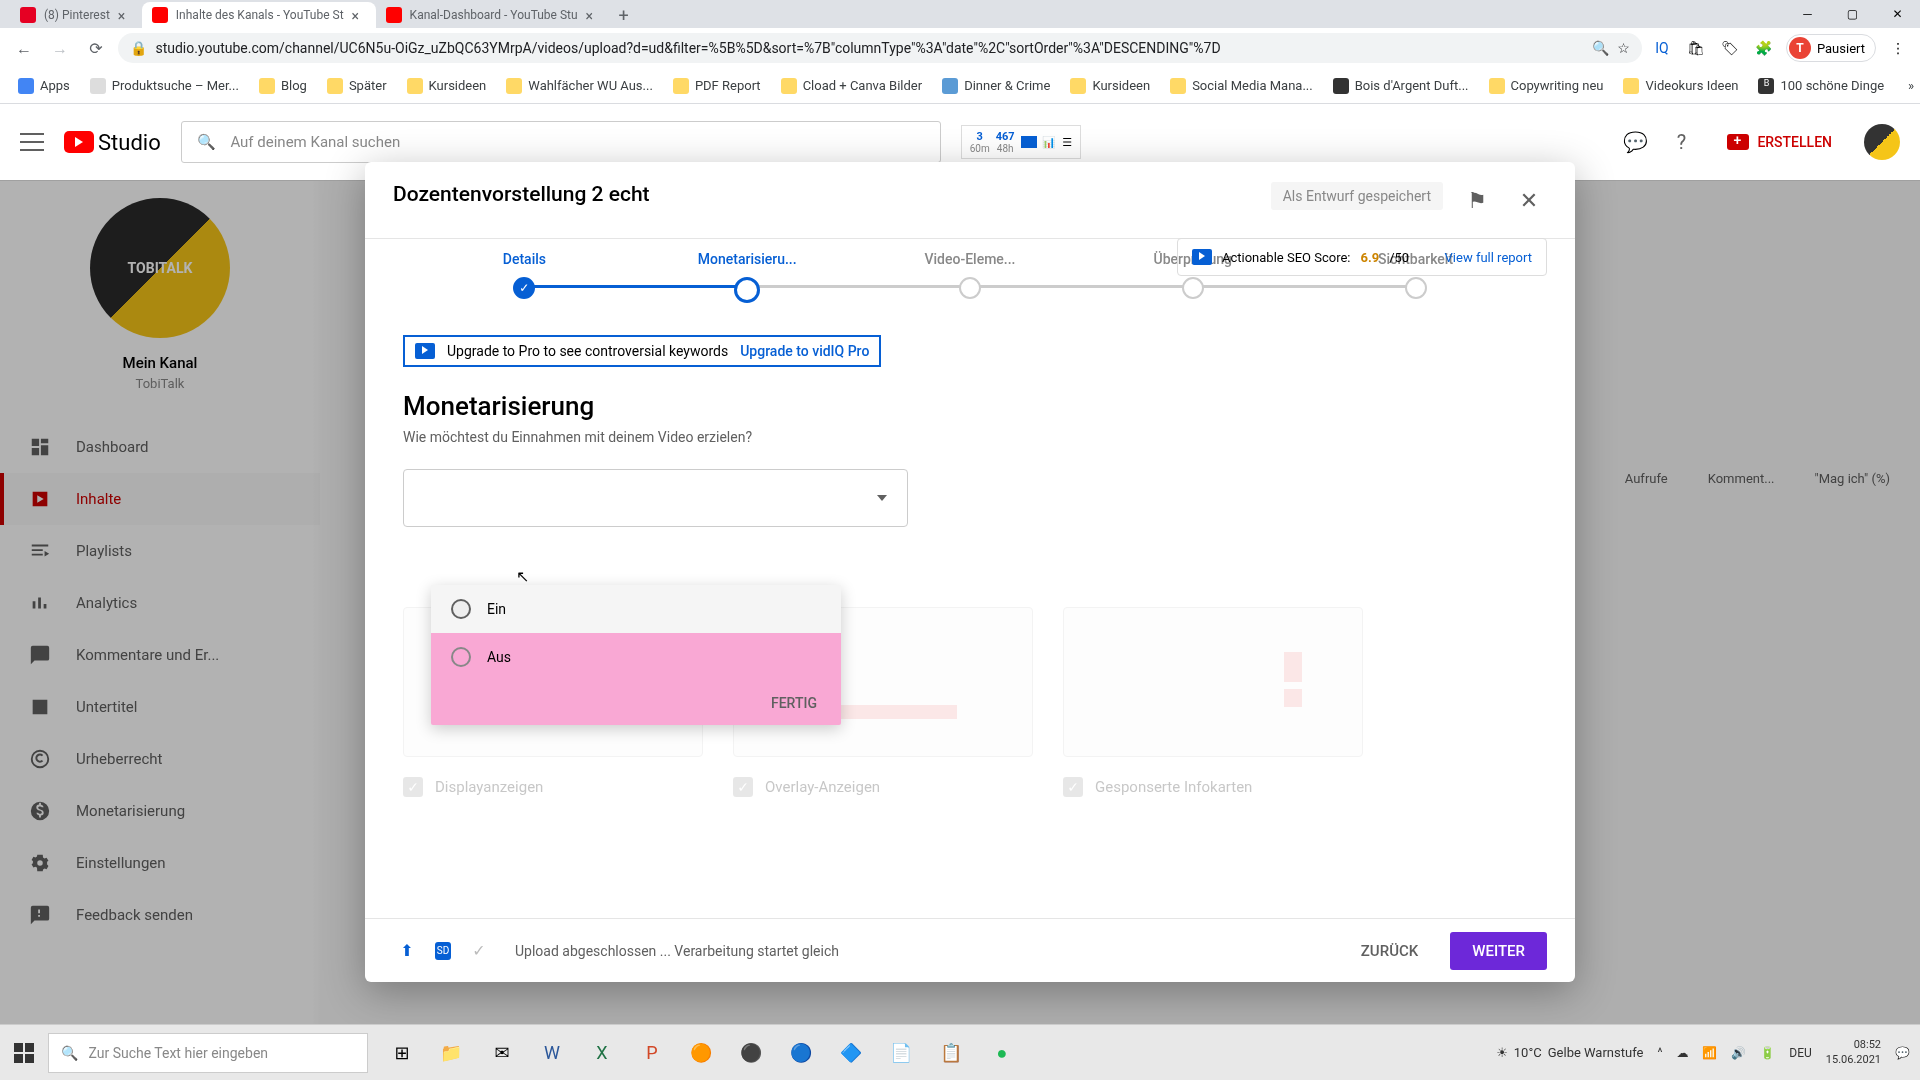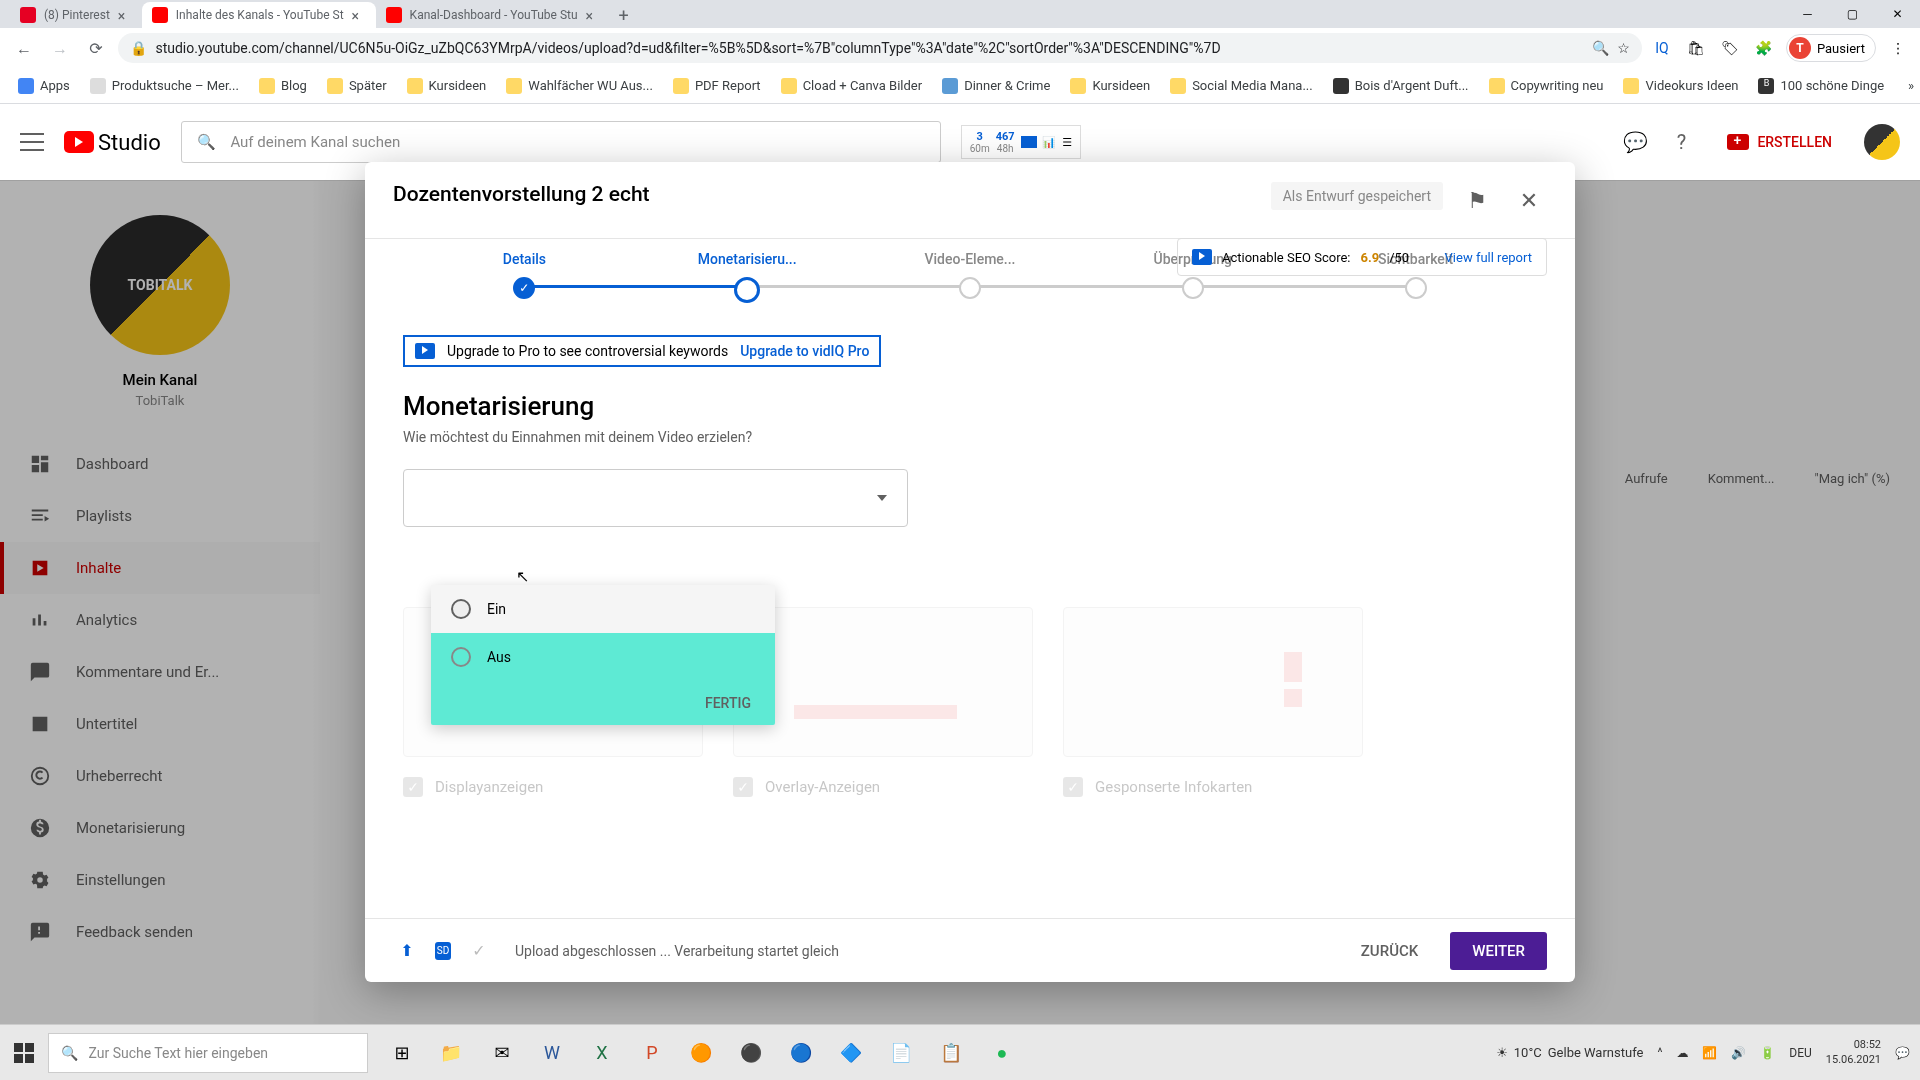--- a/index.html
+++ b/index.html
@@ -47,21 +47,21 @@
 .hdr-icon { width: 28px; height: 28px; display: flex; align-items: center; justify-content: center; color: #606060; font-size: 20px; }
 .create-btn { display: flex; align-items: center; gap: 8px; padding: 8px 14px; color: #cc0000; font-weight: 500; font-size: 14px; }
 .create-btn-icon { width: 22px; height: 16px; background: #cc0000; border-radius: 3px; position: relative; }
 .create-btn-icon::after { content: '+'; position: absolute; color: #fff; left: 6px; top: -2px; font-size: 14px; }
 .avatar { width: 36px; height: 36px; border-radius: 50%; background: linear-gradient(135deg, #333 50%, #f5c518 50%); }
 
 .divider-line { height: 1px; background: #e5e5e5; }
 
 
 .main-area { display: flex; height: calc(100% - 180px); }
-.sidebar { width: 320px; background: #fff; padding-top: 24px; position: relative; }
+.sidebar { width: 320px; background: #fff; padding-top: 7px; position: relative; }
 .sidebar::after { content: ''; position: absolute; right: 0; top: 0; bottom: 0; width: 8px; background: linear-gradient(to right, transparent, rgba(0,0,0,0.02)); }
 .channel-ava-wrap { display: flex; flex-direction: column; align-items: center; padding: 10px; }
 .channel-ava { width: 140px; height: 140px; border-radius: 50%; background: linear-gradient(135deg, #2a2a2a 50%, #f5c518 50%); display: flex; align-items: center; justify-content: center; color: #fff; font-weight: bold; font-size: 14px; }
 .channel-name { font-size: 15px; font-weight: 500; margin-top: 16px; }
 .channel-handle { font-size: 13px; color: #888; margin-top: 4px; }
 .side-nav { margin-top: 20px; }
 .side-item { display: flex; align-items: center; gap: 24px; padding: 14px 28px; font-size: 15px; color: #606060; cursor: pointer; }
 .side-item.active { color: #cc0000; background: #f9f9f9; border-left: 4px solid #cc0000; padding-left: 24px; }
 .side-icon { width: 24px; height: 24px; display: flex; align-items: center; justify-content: center; }
 .side-icon svg { width: 22px; height: 22px; fill: currentColor; }
@@ -103,42 +103,42 @@
 
 .upgrade-banner { display: inline-flex; align-items: center; gap: 12px; border: 2px solid #065fd4; padding: 6px 10px; margin: 20px 10px 24px; font-size: 14px; }
 .upgrade-link { color: #065fd4; font-weight: 500; }
 
 .section-title { font-size: 26px; font-weight: 500; margin-bottom: 8px; padding-left: 10px; }
 .section-desc { font-size: 14px; color: #606060; margin-bottom: 24px; padding-left: 10px; }
 
 .dropdown-trigger { width: 505px; height: 58px; border: 1px solid #ccc; border-radius: 4px; display: flex; align-items: center; justify-content: flex-end; padding: 0 20px; margin-left: 10px; }
 .dd-arrow { border-top: 6px solid #606060; border-left: 5px solid transparent; border-right: 5px solid transparent; }
 
-.dropdown-menu { position: absolute; left: 38px; top: 334px; width: 344px; background: #5eead4; box-shadow: 0 4px 16px rgba(0,0,0,0.2); border-radius: 2px; }
+.dropdown-menu { position: absolute; left: 38px; top: 334px; width: 410px; background: #f9a8d4; box-shadow: 0 4px 16px rgba(0,0,0,0.2); border-radius: 2px; }
 .dd-option { display: flex; align-items: center; gap: 16px; padding: 14px 20px; font-size: 14px; }
 .dd-radio { width: 20px; height: 20px; border: 2px solid #888; border-radius: 50%; }
 .dd-option.hover { background: #f5f5f5; }
 .dd-option.hover .dd-radio { border-color: #606060; background: #eee; }
 .dd-done { text-align: right; padding: 14px 24px; font-size: 14px; font-weight: 500; color: #606060; border-top: 0; }
 
 .cursor-arrow { position: absolute; left: 516px; top: 567px; font-size: 16px; pointer-events: none; }
 
 .ad-cards { display: flex; gap: 30px; padding: 80px 10px 20px; opacity: 0.35; }
 .ad-card { width: 300px; }
 .ad-preview { height: 150px; border: 1px solid #ddd; border-radius: 4px; background: #fafafa; position: relative; }
 .ad-blob { position: absolute; background: #f5bdbd; }
 .ad-check-row { display: flex; align-items: center; gap: 12px; margin-top: 20px; font-size: 15px; color: #606060; }
 .ad-check { width: 20px; height: 20px; background: #bbb; border-radius: 3px; display: flex; align-items: center; justify-content: center; color: #fff; font-size: 14px; }
 
 .dialog-footer { height: 64px; border-top: 1px solid #e5e5e5; display: flex; align-items: center; padding: 0 28px; gap: 14px; }
 .foot-icon { width: 28px; height: 28px; display: flex; align-items: center; justify-content: center; }
 .upload-status { font-size: 14px; color: #606060; margin-left: 8px; }
 .foot-spacer { flex: 1; }
 .btn-back { font-size: 15px; font-weight: 500; color: #606060; padding: 10px 18px; }
-.btn-next { font-size: 15px; font-weight: 500; color: #fff; background: #4c1d95; padding: 10px 22px; border-radius: 3px; }
+.btn-next { font-size: 15px; font-weight: 500; color: #fff; background: #6d28d9; padding: 10px 22px; border-radius: 3px; }
 
 
 .taskbar { position: absolute; bottom: 0; left: 0; right: 0; height: 56px; background: #e8e8e8; display: flex; align-items: center; border-top: 1px solid #ccc; }
 .start-btn { width: 48px; height: 48px; display: flex; align-items: center; justify-content: center; }
 .win-logo { width: 20px; height: 20px; display: grid; grid-template-columns: 1fr 1fr; grid-template-rows: 1fr 1fr; gap: 2px; }
 .win-logo span { background: #333; }
 .tb-search { flex: 0 0 320px; height: 40px; background: #fff; border: 1px solid #ccc; display: flex; align-items: center; padding: 0 12px; font-size: 14px; color: #888; gap: 10px; }
 .tb-apps { display: flex; gap: 2px; margin-left: 10px; }
 .tb-app { width: 48px; height: 48px; display: flex; align-items: center; justify-content: center; font-size: 18px; }
 .tb-tray { margin-left: auto; display: flex; align-items: center; gap: 14px; padding-right: 10px; font-size: 12px; color: #333; }
@@ -313,35 +313,35 @@
     </div>
     <div class="side-nav">
       <div class="side-item">
           <div class="side-icon">
             <svg viewBox="0 0 24 24">
               <path d="M3 3h8v8H3zm10 0h8v5h-8zm0 7h8v11h-8zM3 13h8v8H3z"></path>
             </svg>
           </div>
           <span>Dashboard</span>
         </div>
+      <div class="side-item active">
+          <div class="side-icon">
+            <svg viewBox="0 0 24 24">
+              <path d="M4 4h16v16H4zm5 4v8l7-4z"></path>
+            </svg>
+          </div>
+          <span>Inhalte</span>
+        </div>
       <div class="side-item">
           <div class="side-icon">
             <svg viewBox="0 0 24 24">
               <path d="M3 5h18v2H3zm0 5h12v2H3zm0 5h12v2H3zm14-3l5 3-5 3z"></path>
             </svg>
           </div>
           <span>Playlists</span>
-        </div>
-      <div class="side-item active">
-          <div class="side-icon">
-            <svg viewBox="0 0 24 24">
-              <path d="M4 4h16v16H4zm5 4v8l7-4z"></path>
-            </svg>
-          </div>
-          <span>Inhalte</span>
         </div>
       <div class="side-item">
           <div class="side-icon">
             <svg viewBox="0 0 24 24">
               <path d="M4 18h3v-8H4zm6 0h3V6h-3zm6 0h3v-5h-3z"></path>
             </svg>
           </div>
           <span>Analytics</span>
         </div>
       <div class="side-item">

